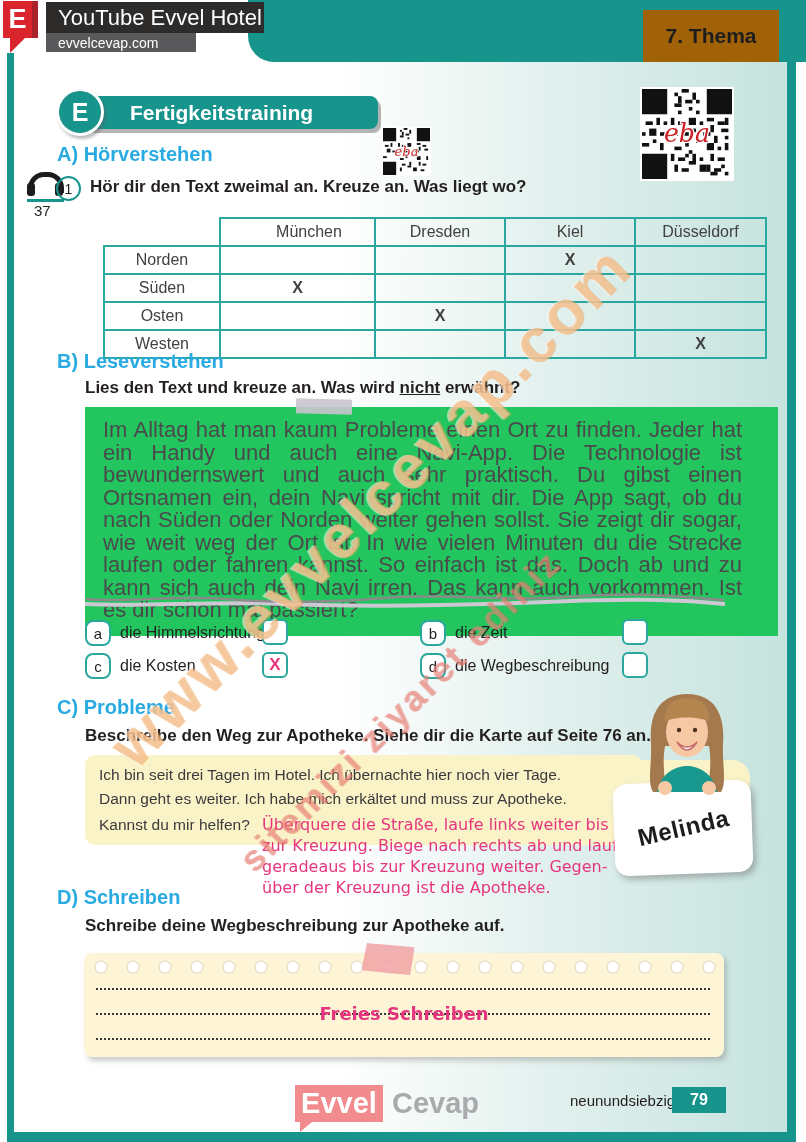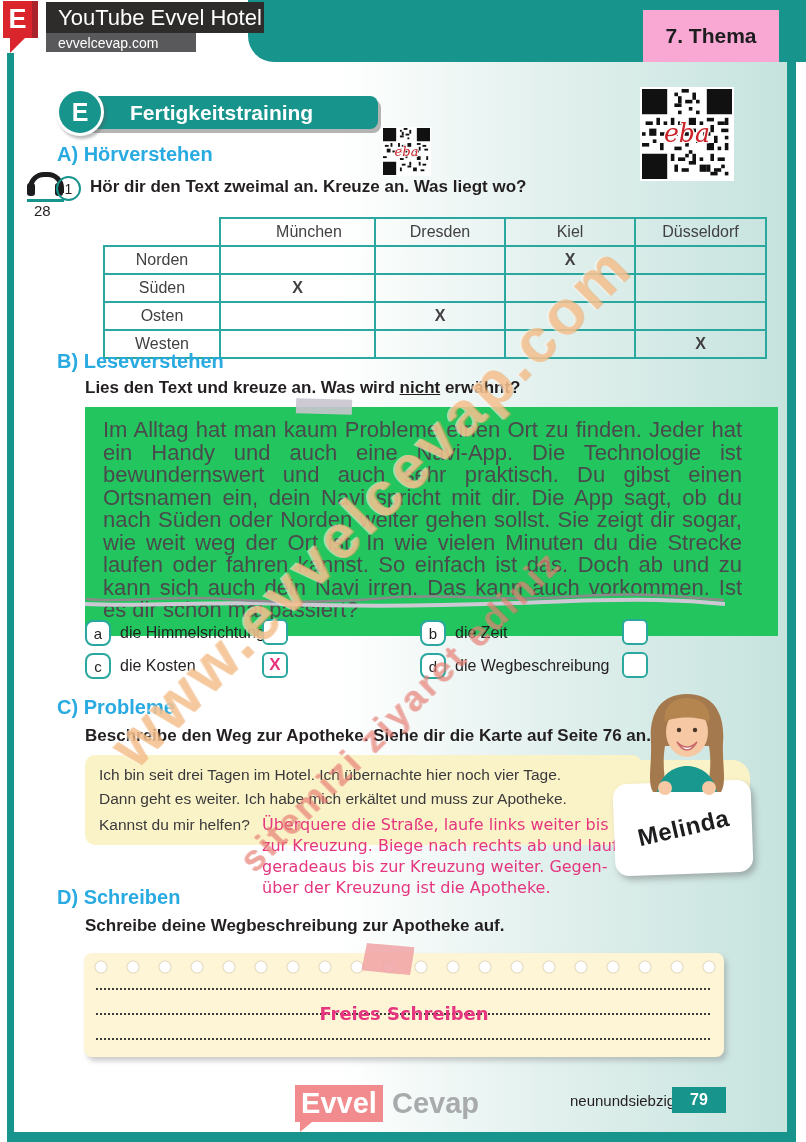--- a/index.html
+++ b/index.html
@@ -20,21 +20,21 @@
   .logo-stripe{left:32px;top:1px;width:6px;height:37px;background:#a8242a;z-index:6;}
   .logo-tail{left:10px;top:38px;width:0;height:0;border-left:15px solid #d9252b;border-bottom:15px solid transparent;z-index:6;}
   .yt-bar{left:46px;top:2px;width:206px;height:31px;background:#2d2c2b;color:#fff;
     font-size:22px;display:flex;align-items:center;padding-left:12px;z-index:5;}
   .site-bar{left:46px;top:33px;width:138px;height:19px;background:#59595b;color:#fff;
     font-size:14px;display:flex;align-items:center;padding-left:12px;z-index:5;}
 
   
   .banner{left:248px;top:0;width:558px;height:62px;background:#17948c;border-bottom-left-radius:26px;z-index:4;}
   .banner-title{left:410px;top:28px;width:225px;color:#fff;font-weight:bold;font-size:21px;letter-spacing:2px;z-index:5;}
-  .thema-tab{left:643px;top:10px;width:136px;height:52px;background:#f9a8d4;color:#1d1d1f;
+  .thema-tab{left:643px;top:10px;width:136px;height:52px;background:#a16207;color:#1d1d1f;
     font-weight:bold;font-size:21px;display:flex;align-items:center;justify-content:center;z-index:5;}
 
   
   .fbadge-bar{left:88px;top:96px;width:290px;height:33px;background:#17948c;border-radius:4px 8px 8px 4px;
     box-shadow:3px 4px 0 rgba(90,90,90,.45);z-index:2;display:flex;align-items:center;}
   .fbadge-title{color:#fff;font-weight:bold;font-size:21px;margin-left:42px;}
   .fbadge-circle{left:56px;top:88px;width:42px;height:42px;background:#17948c;border:3px solid #fff;
     border-radius:50%;color:#fff;font-weight:bold;font-size:25px;display:flex;align-items:center;justify-content:center;
     box-shadow:2px 3px 3px rgba(90,90,90,.4);z-index:3;}
 
@@ -270,21 +270,21 @@
       <text x="12.5" y="14.8" font-size="7" font-style="italic" font-family="DejaVu Serif, serif" fill="#cc2127" text-anchor="middle" stroke="#fff" stroke-width="0.7" paint-order="stroke">eba</text>
     </svg>
   </div>
 
   <div class="abs sec-h h-a">A) Hörverstehen</div>
   <div class="abs audio">
     <div class="hp-band"></div>
     <div class="hp-cup-l"></div>
     <div class="hp-cup-r"></div>
     <div class="hp-line"></div>
-    <div class="track-no">28</div>
+    <div class="track-no">37</div>
   </div>
   <div class="abs ex-circle">1</div>
   <div class="abs instr instr-a">Hör dir den Text zweimal an. Kreuze an. Was liegt wo?</div>
 
   <table class="abs tbl">
     <tbody>
         <tr>
       <td class="corner rowlab"></td>
       <td class="c1">München</td>
       <td class="c2">Dresden</td>

